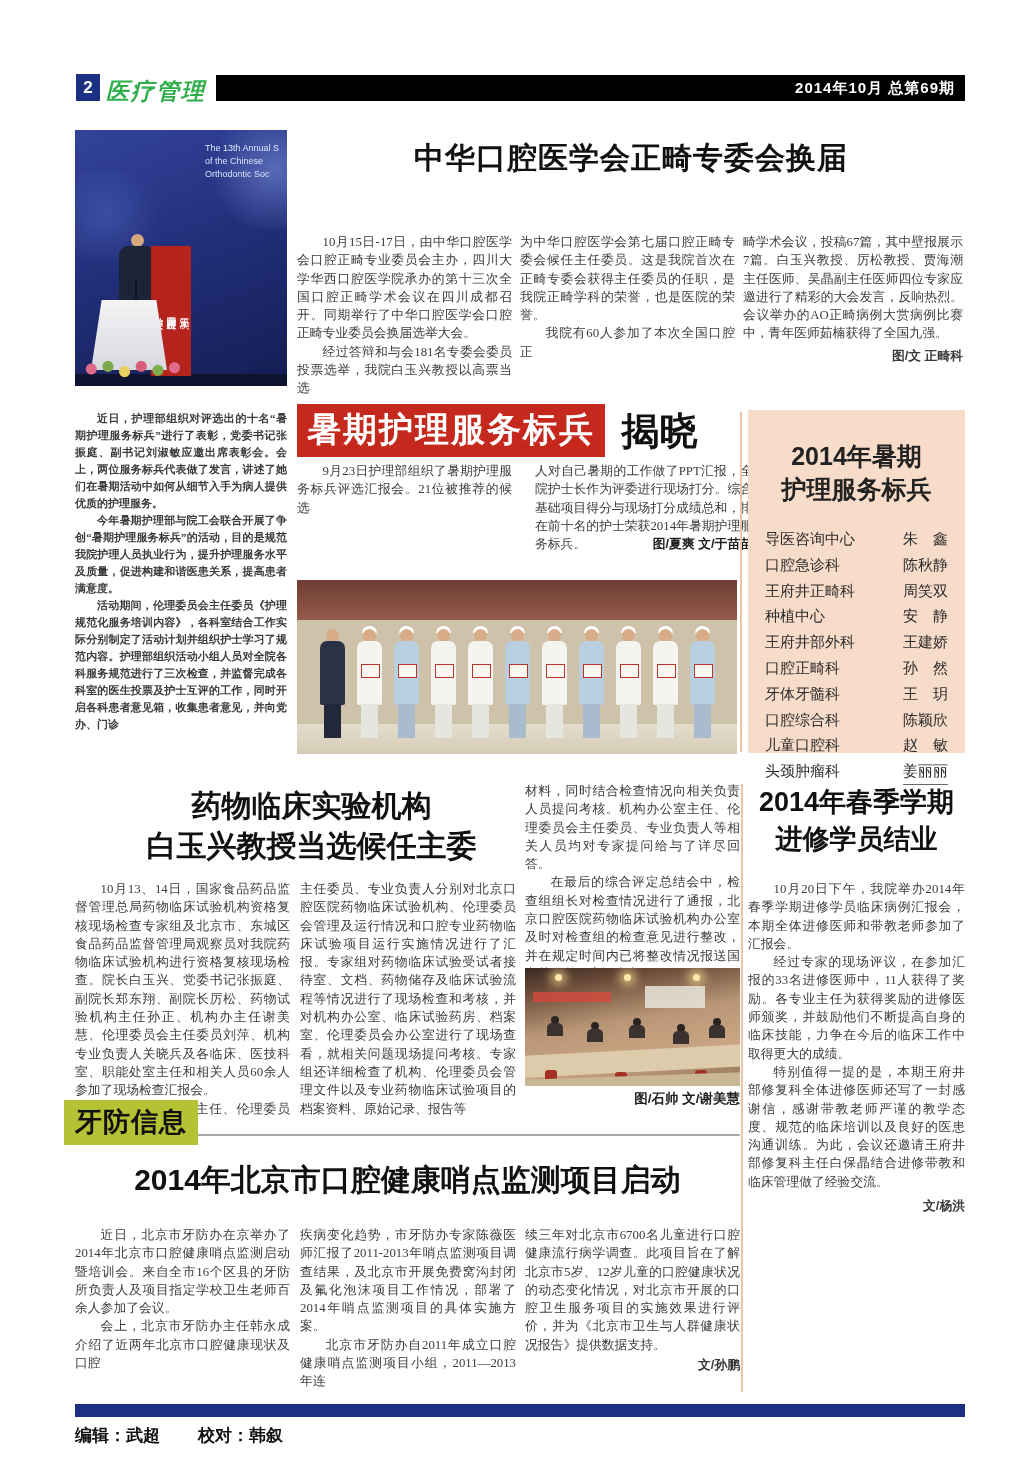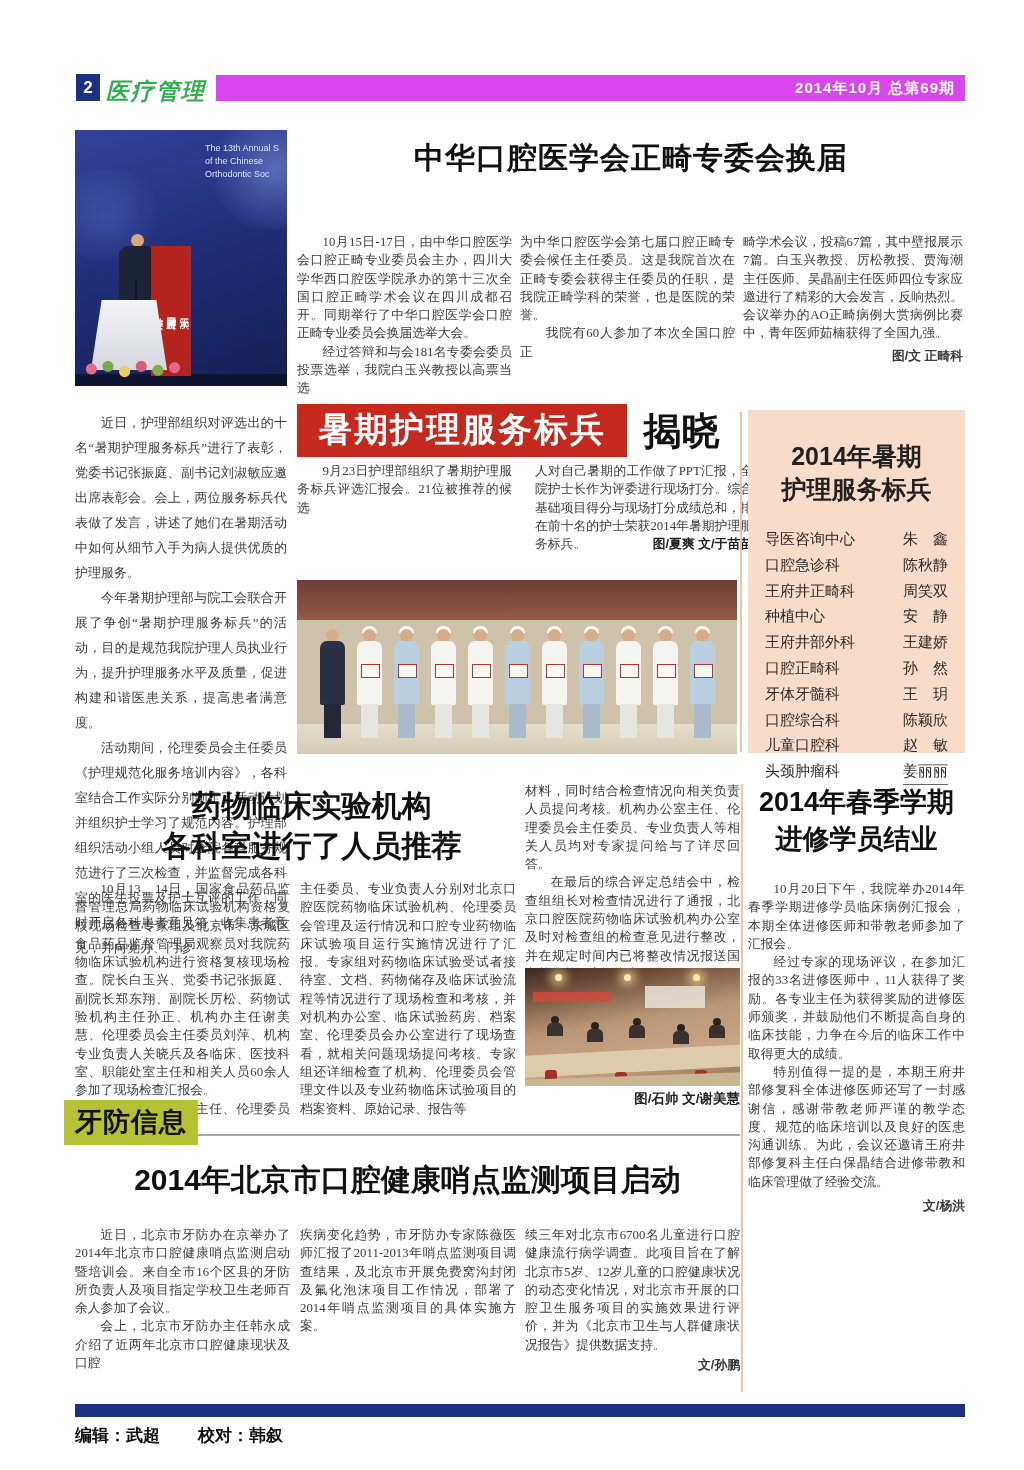--- a/index.html
+++ b/index.html
@@ -6,28 +6,28 @@
   .page{position:relative;width:1024px;height:1470px;background:#ffffff;margin:0 auto;
         font-family:"Liberation Serif","DejaVu Serif",serif;color:#2e2e2e;overflow:hidden;}
   .abs{position:absolute;}
   .hei{font-family:"Liberation Sans","DejaVu Sans",sans-serif;}
 
   
   .num-box{left:76px;top:74px;width:24px;height:27px;background:#1c3184;color:#fff;
            font:bold 17px/27px "Liberation Sans",sans-serif;text-align:center;}
   .section-name{left:106px;top:76px;font-family:"Liberation Sans","DejaVu Sans",sans-serif;
            font-weight:bold;font-style:italic;font-size:23px;color:#2faf4b;letter-spacing:2px;}
-  .issue-bar{left:216px;top:75px;width:749px;height:26px;background:#d946ef;}
+  .issue-bar{left:216px;top:75px;width:749px;height:26px;background:#000000;}
   .issue-bar span{display:block;text-align:right;padding-right:10px;color:#fff;
            font:bold 15px/26px "Liberation Sans",sans-serif;letter-spacing:1px;}
 
   
   .bodycol p{margin:0;text-indent:2em;text-align:justify;font-size:12.8px;line-height:18.3px;color:#3b3b3b;}
   .bodycol p.cont{text-indent:0;}
-  .tight p{font-size:13px;line-height:25px;}
+  .tight p{font-size:11px;line-height:17px;font-weight:bold;}
   .credit-line{text-align:right !important;text-indent:0 !important;
            font-family:"Liberation Sans","DejaVu Sans",sans-serif;font-weight:bold;color:#222;}
   .credit-inline{float:right;font-family:"Liberation Sans","DejaVu Sans",sans-serif;
            font-weight:bold;font-style:normal;color:#222;}
 
   
   .a1-kicker{left:297px;top:138px;width:668px;text-align:center;font-weight:bold;
            font-size:30px;letter-spacing:1px;color:#111;}
   .a1-headline{left:297px;top:170px;width:668px;text-align:center;font-weight:bold;
            font-size:44px;letter-spacing:3px;color:#c5281c;}
@@ -52,21 +52,21 @@
       radial-gradient(circle at 56% 40%,#d95d78 0 5px,transparent 6px),
       radial-gradient(circle at 72% 55%,#7fae4e 0 5px,transparent 6px),
       radial-gradient(circle at 88% 45%,#e06a8a 0 5px,transparent 6px);}
   .p1-banner{left:76px;top:116px;width:40px;height:120px;background:#b5241c;z-index:2;
           writing-mode:vertical-rl;color:#fff;font-family:"Liberation Sans",sans-serif;
           font-size:10px;line-height:13px;letter-spacing:1px;padding:5px 0;text-align:center;}
   .p1-banner span{display:block;}
   .p1-stage{left:0;bottom:0;width:212px;height:12px;background:#0e1430;z-index:1;}
   .a2-hl{left:297px;top:404px;height:46px;white-space:nowrap;}
   .a2-badge{display:inline-block;background:#c5281c;color:#fff;font-weight:bold;
-          font-size:34px;letter-spacing:2px;padding:3px 21px 4px;}
+          font-size:34px;letter-spacing:2px;padding:3px 10px 4px;}
   .a2-rest{display:inline-block;color:#111;font-weight:bold;font-size:38px;margin-left:12px;vertical-align:bottom;}
 
   
   .photo2{left:297px;top:580px;width:440px;height:174px;overflow:hidden;background:#cfc2ab;}
   .p2-curtain{left:0;top:0;width:440px;height:40px;background:linear-gradient(#6e3d34,#955a4b);}
   .p2-floor{left:0;bottom:0;width:440px;height:30px;background:linear-gradient(#e4ddcc,#d5ccb6);}
   .p2-row{position:absolute;bottom:16px;left:0;right:0;display:flex;justify-content:center;
           gap:10px;align-items:flex-end;}
   .fig{position:relative;width:27px;height:112px;}
   .fig .head{position:absolute;top:3px;left:7px;width:13px;height:13px;border-radius:50%;background:#d8ac88;}
@@ -324,21 +324,21 @@
           <span class="nm-underline">姜丽丽</span>
         </div>
     </div>
   </div>
 
   <div class="abs vline vline1"></div>
   <div class="abs vline vline2"></div>
 
   <div class="abs a3-hl hei">
     <div>药物临床实验机构</div>
-    <div>各科室进行了人员推荐</div>
+    <div>白玉兴教授当选候任主委</div>
   </div>
   <div class="abs bodycol a3-c1">
     <p>10月13、14日，国家食品药品监督管理总局药物临床试验机构资格复核现场检查专家组及北京市、东城区食品药品监督管理局观察员对我院药物临床试验机构进行资格复核现场检查。院长白玉兴、党委书记张振庭、副院长郑东翔、副院长厉松、药物试验机构主任孙正、机构办主任谢美慧、伦理委员会主任委员刘萍、机构专业负责人关晓兵及各临床、医技科室、职能处室主任和相关人员60余人参加了现场检查汇报会。</p>
     <p>汇报会上，机构主任、伦理委员会</p>
   </div>
   <div class="abs bodycol a3-c2">
     <p class="cont">主任委员、专业负责人分别对北京口腔医院药物临床试验机构、伦理委员会管理及运行情况和口腔专业药物临床试验项目运行实施情况进行了汇报。专家组对药物临床试验受试者接待室、文档、药物储存及临床试验流程等情况进行了现场检查和考核，并对机构办公室、临床试验药房、档案室、伦理委员会办公室进行了现场查看，就相关问题现场提问考核。专家组还详细检查了机构、伦理委员会管理文件以及专业药物临床试验项目的档案资料、原始记录、报告等</p>
   </div>
   <div class="abs bodycol a3-c3">
     <p class="cont">材料，同时结合检查情况向相关负责人员提问考核。机构办公室主任、伦理委员会主任委员、专业负责人等相关人员均对专家提问给与了详尽回答。</p>
@@ -392,20 +392,21 @@
 
   <div class="abs a5-label hei">牙防信息</div>
   <div class="abs a5-rule"></div>
   <div class="abs a5-hl hei">2014年北京市口腔健康哨点监测项目启动</div>
   <div class="abs bodycol a5-c1">
     <p>近日，北京市牙防办在京举办了2014年北京市口腔健康哨点监测启动暨培训会。来自全市16个区县的牙防所负责人及项目指定学校卫生老师百余人参加了会议。</p>
     <p>会上，北京市牙防办主任韩永成介绍了近两年北京市口腔健康现状及口腔</p>
   </div>
   <div class="abs bodycol a5-c2">
     <p class="cont">疾病变化趋势，市牙防办专家陈薇医师汇报了2011-2013年哨点监测项目调查结果，及北京市开展免费窝沟封闭及氟化泡沫项目工作情况，部署了2014年哨点监测项目的具体实施方案。</p>
+    <p>北京市牙防办自2011年成立口腔健康哨点监测项目小组，2011—2013年连</p>
   </div>
   <div class="abs bodycol a5-c3">
     <p class="cont">续三年对北京市6700名儿童进行口腔健康流行病学调查。此项目旨在了解北京市5岁、12岁儿童的口腔健康状况的动态变化情况，对北京市开展的口腔卫生服务项目的实施效果进行评价，并为《北京市卫生与人群健康状况报告》提供数据支持。</p>
     <p class="credit-line" style="margin-top:2px;">文/孙鹏</p>
   </div>
 
   <div class="abs foot-bar"></div>
   <div class="abs foot-text">
     <span>编辑：武超</span><span>校对：韩叙</span>
   </div>

